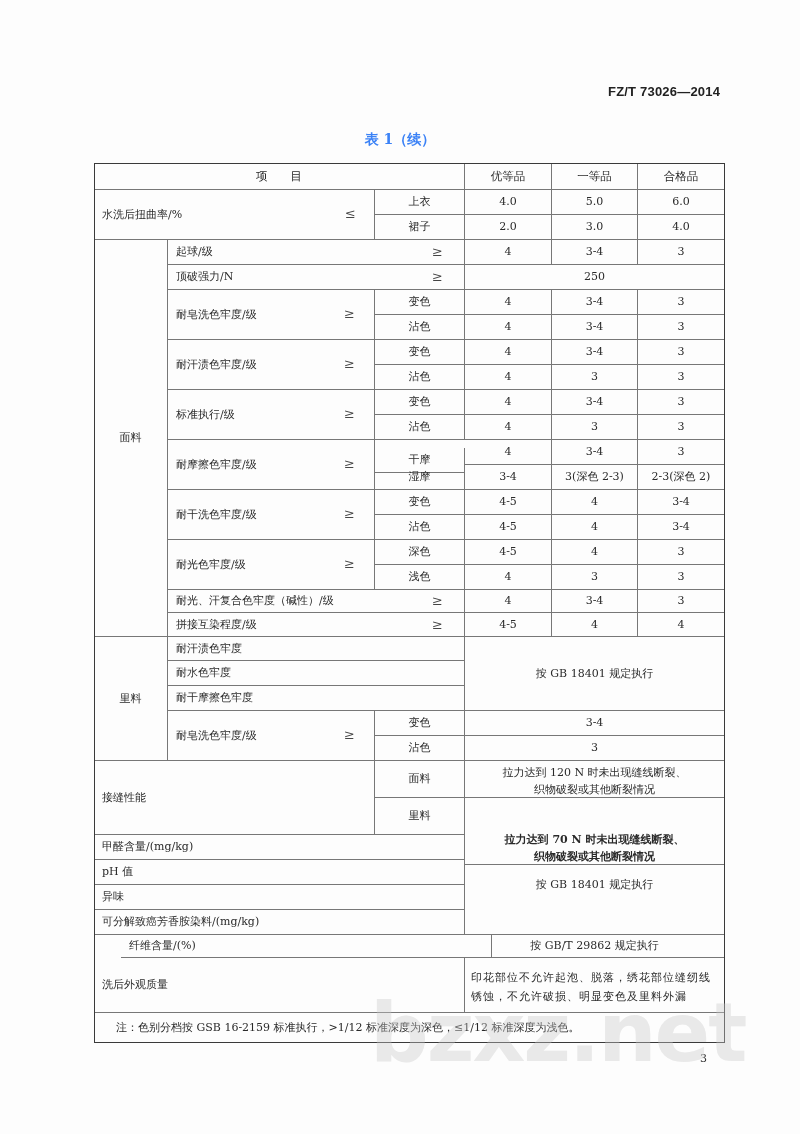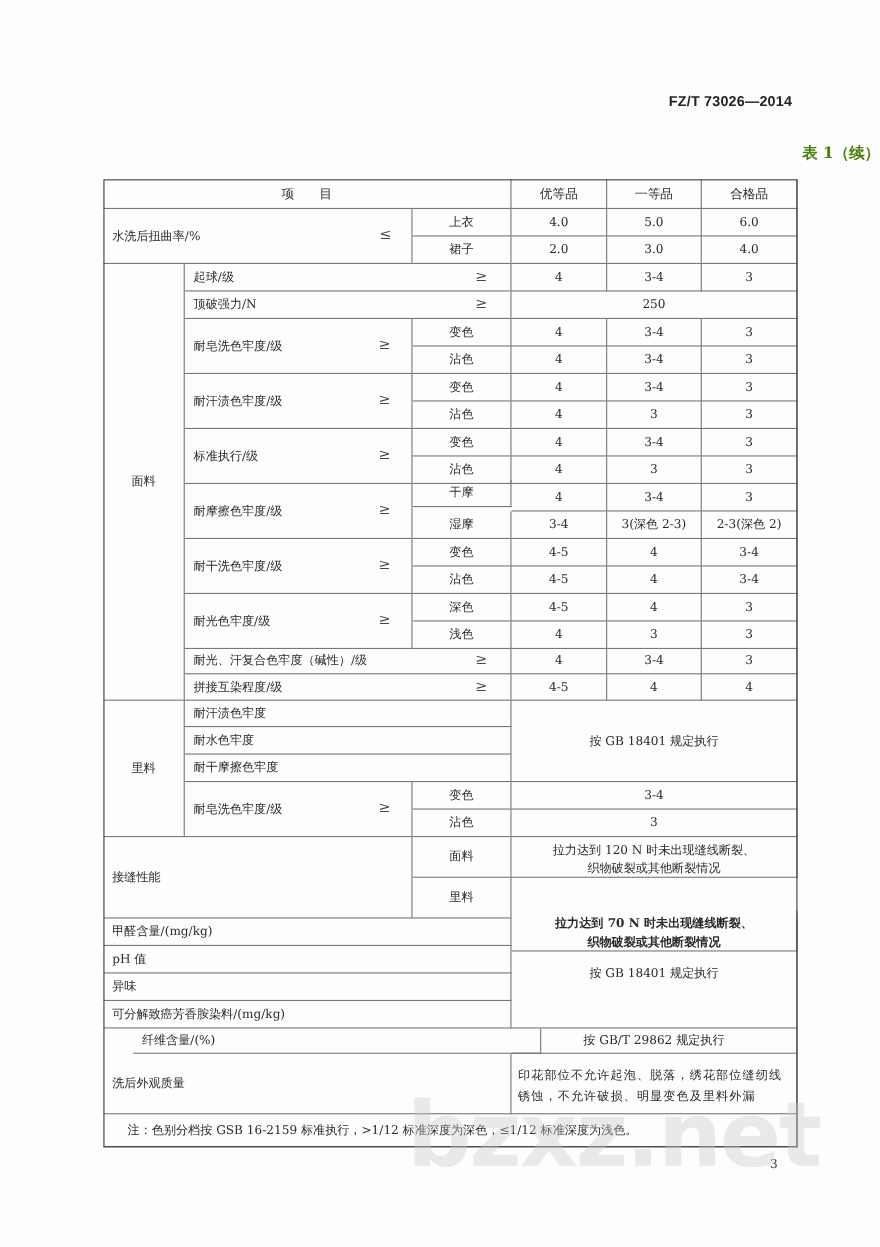--- a/index.html
+++ b/index.html
@@ -1,20 +1,20 @@
 <!DOCTYPE html>
 <html><head>
 <meta charset="utf-8">
 <style>
   html, body { margin:0; padding:0; }
   body { width:800px; height:1134px; background:#fdfdfd; position:relative; overflow:hidden;
          font-family:"DejaVu Serif","Liberation Serif",serif; color:#2a2a2a; }
   .std { position:absolute; left:608px; top:84px; font-family:"Liberation Sans","DejaVu Sans",sans-serif;
          font-weight:bold; font-size:13px; color:#222; letter-spacing:0.2px; }
-  .title { position:absolute; left:0; width:800px; top:131px; text-align:right; font-size:14px; font-weight:bold; color:#4d7c0f; }
+  .title { position:absolute; left:0; width:800px; top:131px; text-align:center; font-size:14px; font-weight:bold; color:#3b82f6; }
   .pageno { position:absolute; left:700px; top:1052px; font-size:11px; color:#333; }
   .watermark { position:absolute; left:370px; top:985px; font-family:"DejaVu Sans","Liberation Sans",sans-serif;
          font-weight:bold; font-size:82px; color:rgba(200,200,200,0.38); letter-spacing:-2px; pointer-events:none; z-index:5; }
   .outer { position:absolute; left:94px; top:163px; width:629px; height:878px; border:1.6px solid #3a3a3a; pointer-events:none; z-index:3; }
   .c { position:absolute; box-sizing:border-box; border-right:1px solid #777; border-bottom:1px solid #777;
        display:flex; align-items:center; font-size:11px; line-height:1.25; }
   .ctr { justify-content:center; text-align:center; }
   .lft { justify-content:flex-start; padding-left:8px; }
   .ge { position:absolute; font-size:13px; color:#444; }
   .hdr { font-size:11.5px; }
@@ -88,21 +88,21 @@
   <div class="c ctr" style="left:465px;top:390px;width:87px;height:25px;">4</div>
   <div class="c ctr" style="left:552px;top:390px;width:86px;height:25px;">3-4</div>
   <div class="c ctr" style="left:638px;top:390px;width:87px;height:25px;">3</div>
   <div class="c ctr" style="left:375px;top:415px;width:90px;height:25px;">沾色</div>
   <div class="c ctr" style="left:465px;top:415px;width:87px;height:25px;">4</div>
   <div class="c ctr" style="left:552px;top:415px;width:86px;height:25px;">3</div>
   <div class="c ctr" style="left:638px;top:415px;width:87px;height:25px;">3</div>
 
   <div class="c lft" style="left:168px;top:440px;width:207px;height:50px;">耐摩擦色牢度/级</div>
   <span class="ge" style="left:344px;top:456px;">≥</span>
-  <div class="c ctr" style="left:375px;top:436px;width:90px;height:25px;">干摩</div>
+  <div class="c ctr" style="left:375px;top:448px;width:90px;height:25px;">干摩</div>
   <div class="c ctr" style="left:465px;top:440px;width:87px;height:25px;">4</div>
   <div class="c ctr" style="left:552px;top:440px;width:86px;height:25px;">3-4</div>
   <div class="c ctr" style="left:638px;top:440px;width:87px;height:25px;">3</div>
   <div class="c ctr" style="left:375px;top:465px;width:90px;height:25px;">湿摩</div>
   <div class="c ctr" style="left:465px;top:465px;width:87px;height:25px;">3-4</div>
   <div class="c ctr" style="left:552px;top:465px;width:86px;height:25px;">3(深色 2-3)</div>
   <div class="c ctr" style="left:638px;top:465px;width:87px;height:25px;">2-3(深色 2)</div>
 
   <div class="c lft" style="left:168px;top:490px;width:207px;height:50px;">耐干洗色牢度/级</div>
   <span class="ge" style="left:344px;top:506px;">≥</span>

